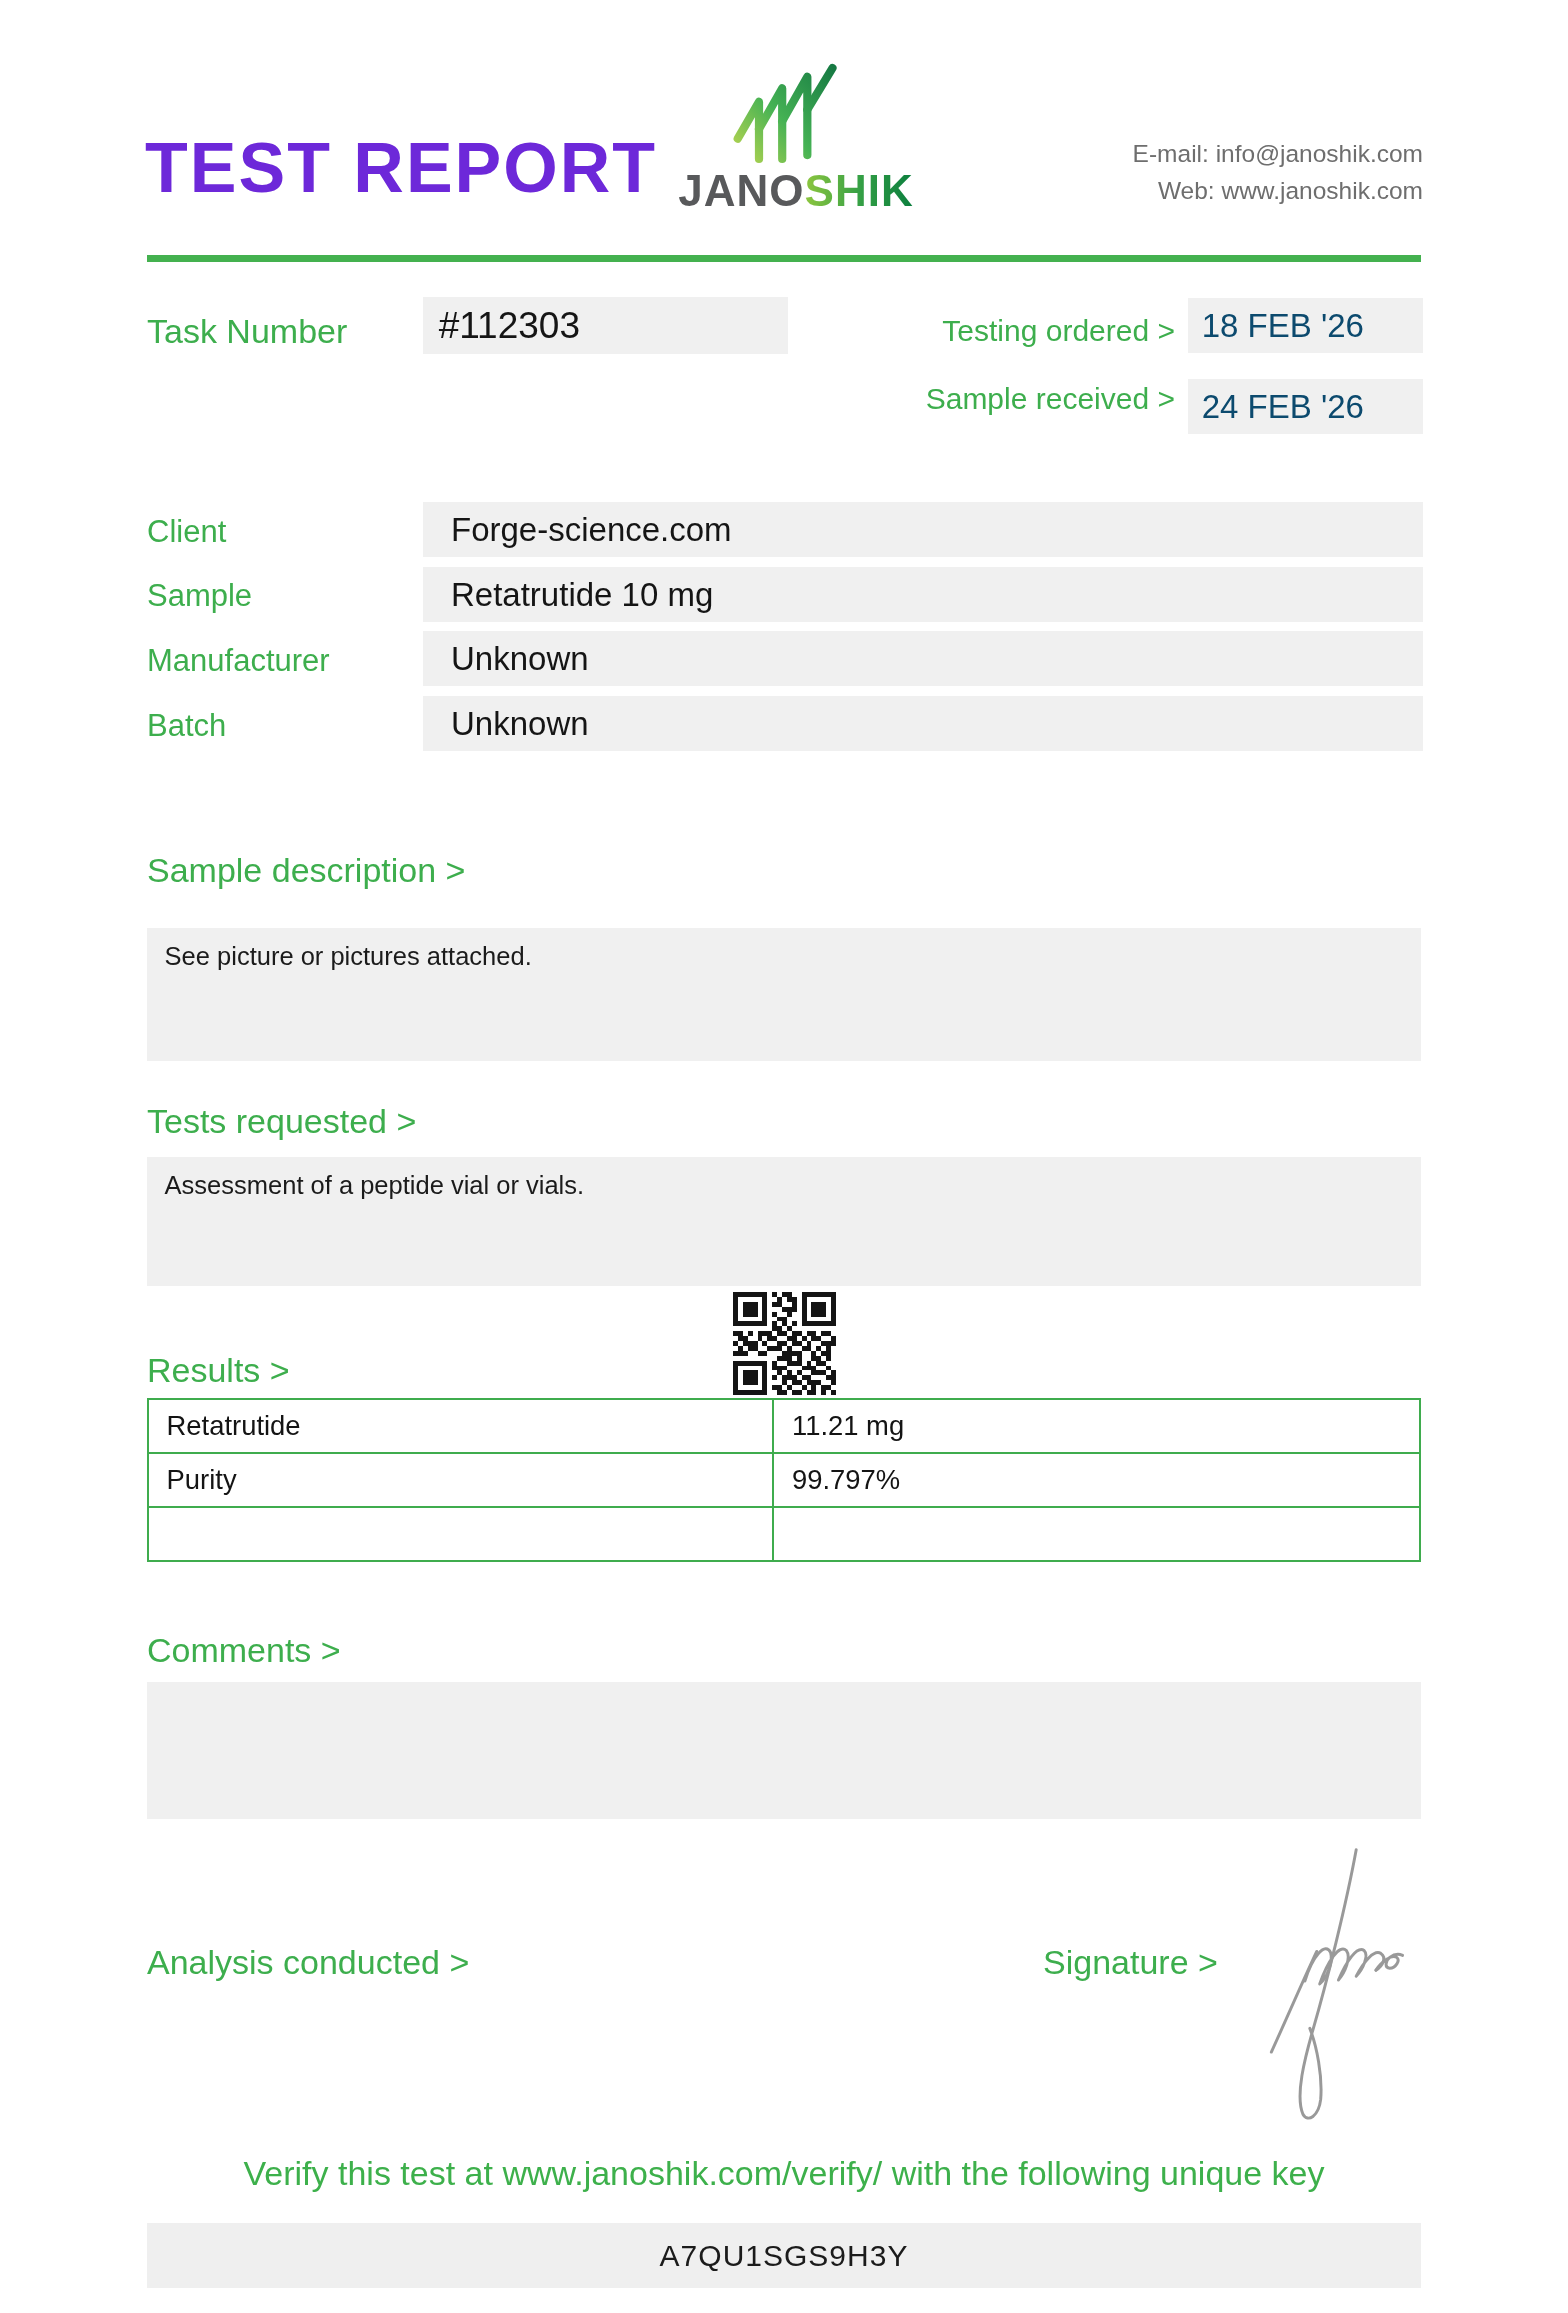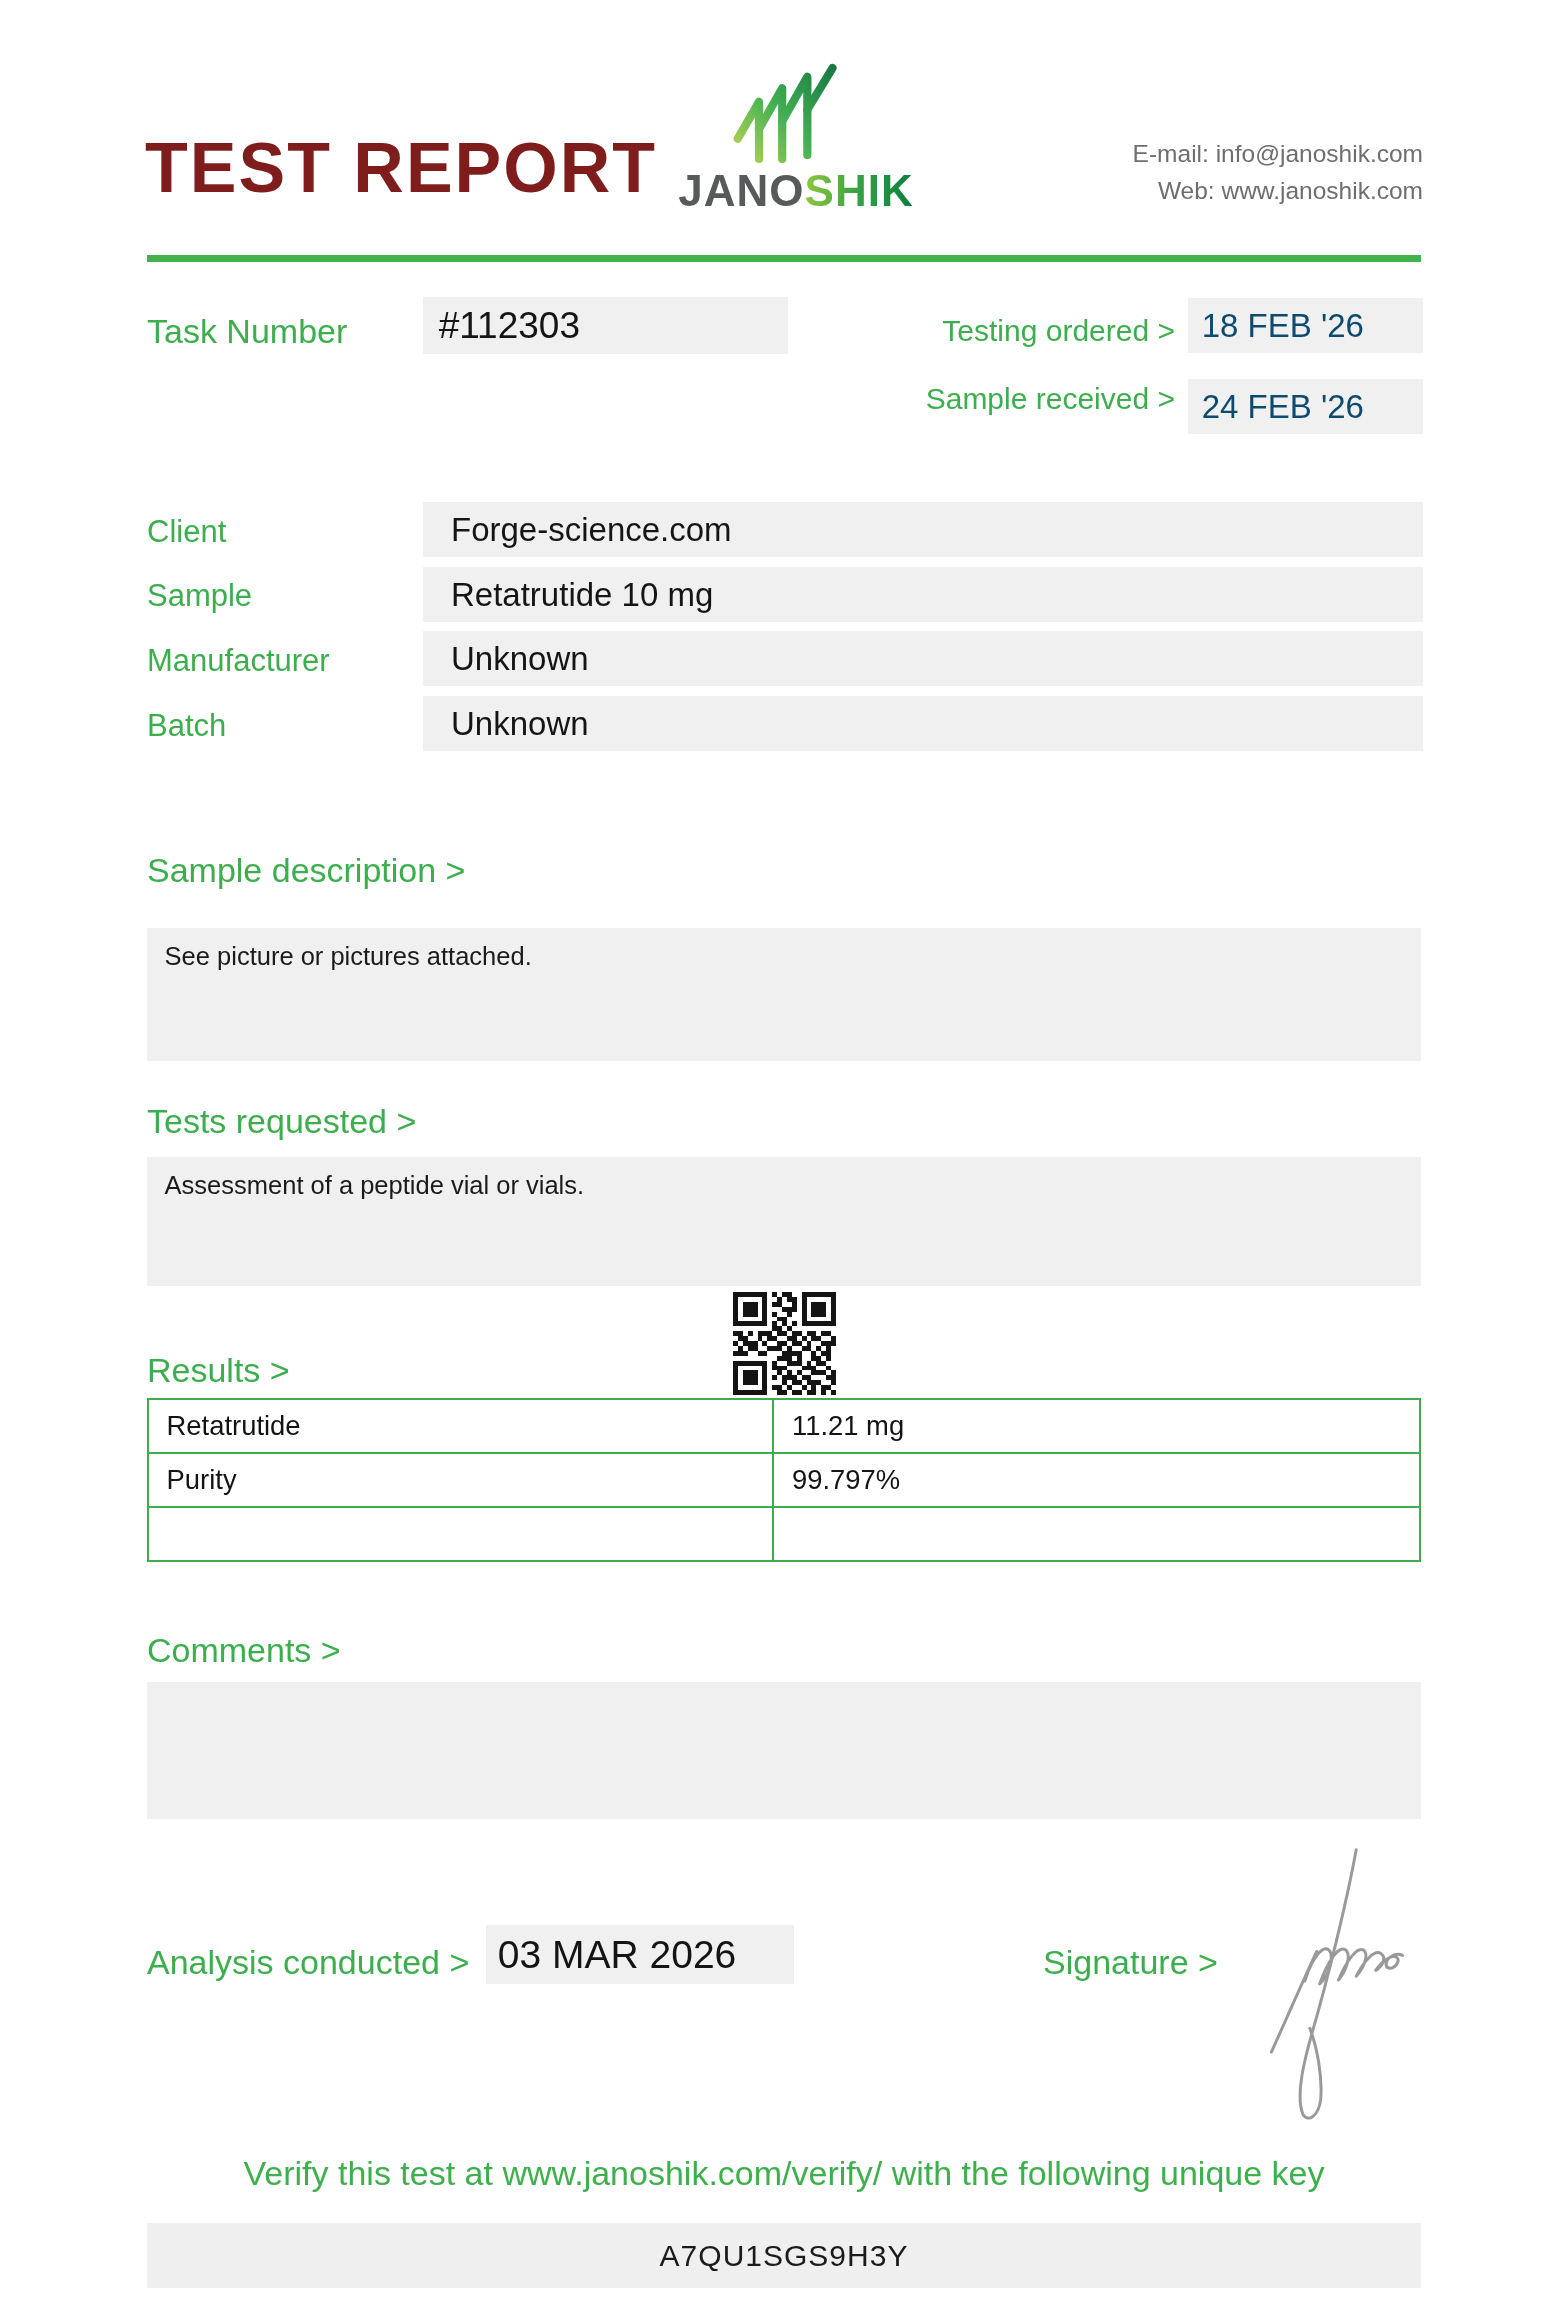--- a/index.html
+++ b/index.html
@@ -2,21 +2,21 @@
 <html><head>
 <meta charset="utf-8">
 <style>
   html,body{margin:0;padding:0;background:#ffffff;}
   .page{position:relative;width:1568px;height:2313px;background:#fff;
         font-family:"Liberation Sans",sans-serif;overflow:hidden;}
   .abs{position:absolute;}
   .green{color:#3DAE4D;}
 
   
-  .title{left:145px;top:133px;font-size:70px;font-weight:700;letter-spacing:2px;color:#7f1d1d;line-height:1;}
+  .title{left:145px;top:133px;font-size:70px;font-weight:700;letter-spacing:2px;color:#6d28d9;line-height:1;}
   .logo-icon{left:730px;top:63px;width:116px;height:102px;}
   .logo-word{left:659px;top:167px;width:274px;text-align:center;font-size:44px;font-weight:700;letter-spacing:1px;color:#58595B;line-height:1.1;}
   .shik{color:#2F9E44;}
   @supports ((-webkit-background-clip:text) or (background-clip:text)){
     .shik{background:linear-gradient(90deg,#8DC63F,#35A045,#0B7E3E);-webkit-background-clip:text;background-clip:text;color:transparent;}
   }
   .contact{right:145px;top:135px;text-align:right;font-size:24.5px;color:#6E6E6E;line-height:37px;}
   .divider{left:147px;top:255px;width:1274px;height:6.9px;background:#44B14F;}
 
   
@@ -595,20 +595,19 @@
   <svg class="abs signature-svg" viewBox="0 0 175 300">
     <g fill="none" stroke="#8F8F8F" stroke-width="3" stroke-linecap="round" stroke-linejoin="round" opacity="0.9">
       <path d="M110 15 C100 70 80 150 66 198 C58 226 48 264 56 283 C61 292 72 285 74 268 C76 244 70 214 63 196"></path>
       <path d="M24 220 C40 185 55 150 70 118"></path>
       <path d="M58 148 C66 122 79 108 84 119 C87 129 80 145 73 151 C81 128 93 110 100 117 C105 124 99 139 92 147 C100 128 111 112 118 117 C123 122 117 136 110 143 C118 128 128 116 135 120 C141 124 137 133 130 137"></path>
       <path d="M130 137 C136 128 146 121 151 124 C155 127 150 135 144 135 C139 135 139 128 144 124 C148 121 153 120 157 122"></path>
     </g>
   </svg>
 
   <div class="abs green analysis-label">Analysis conducted &gt;</div>
-  <div class="abs analysis-box">03 MAR 2026</div>
   <div class="abs green signature-label">Signature &gt;</div>
 
   <div class="abs verify-line">Verify this test at www.janoshik.com/verify/ with the following unique key</div>
   <div class="abs key-bar">A7QU1SGS9H3Y</div>
 
 </div>
 
 
 </body></html>

